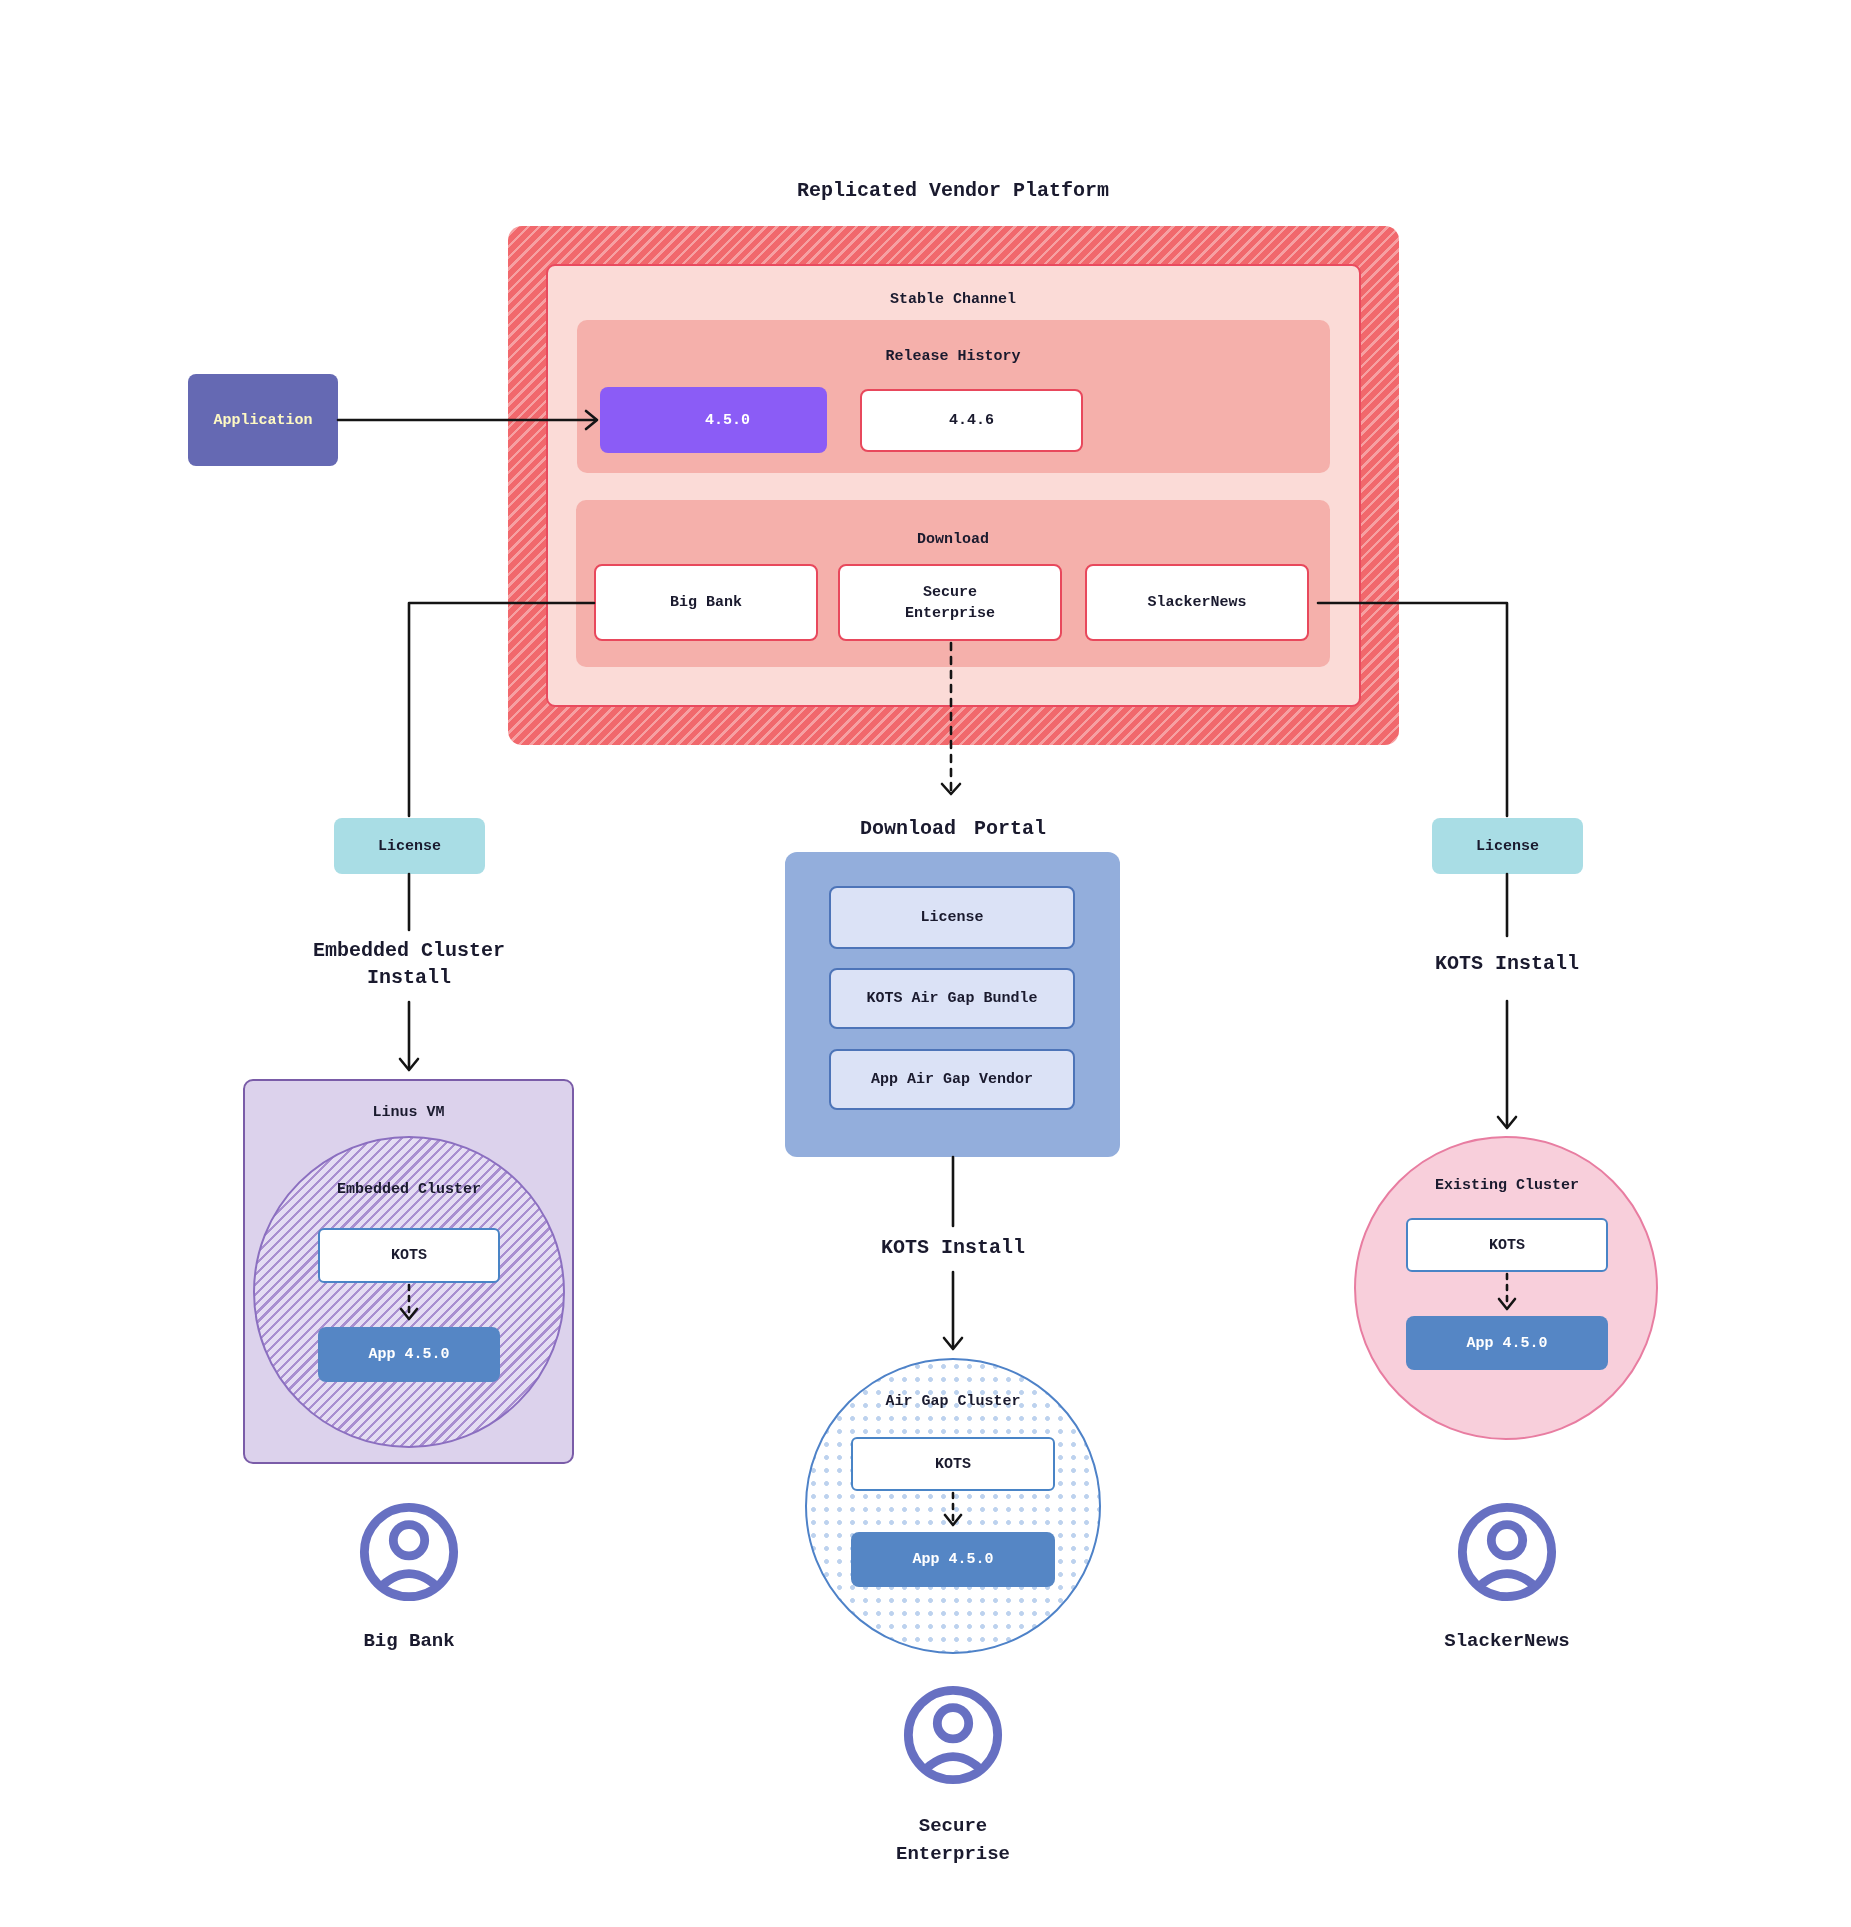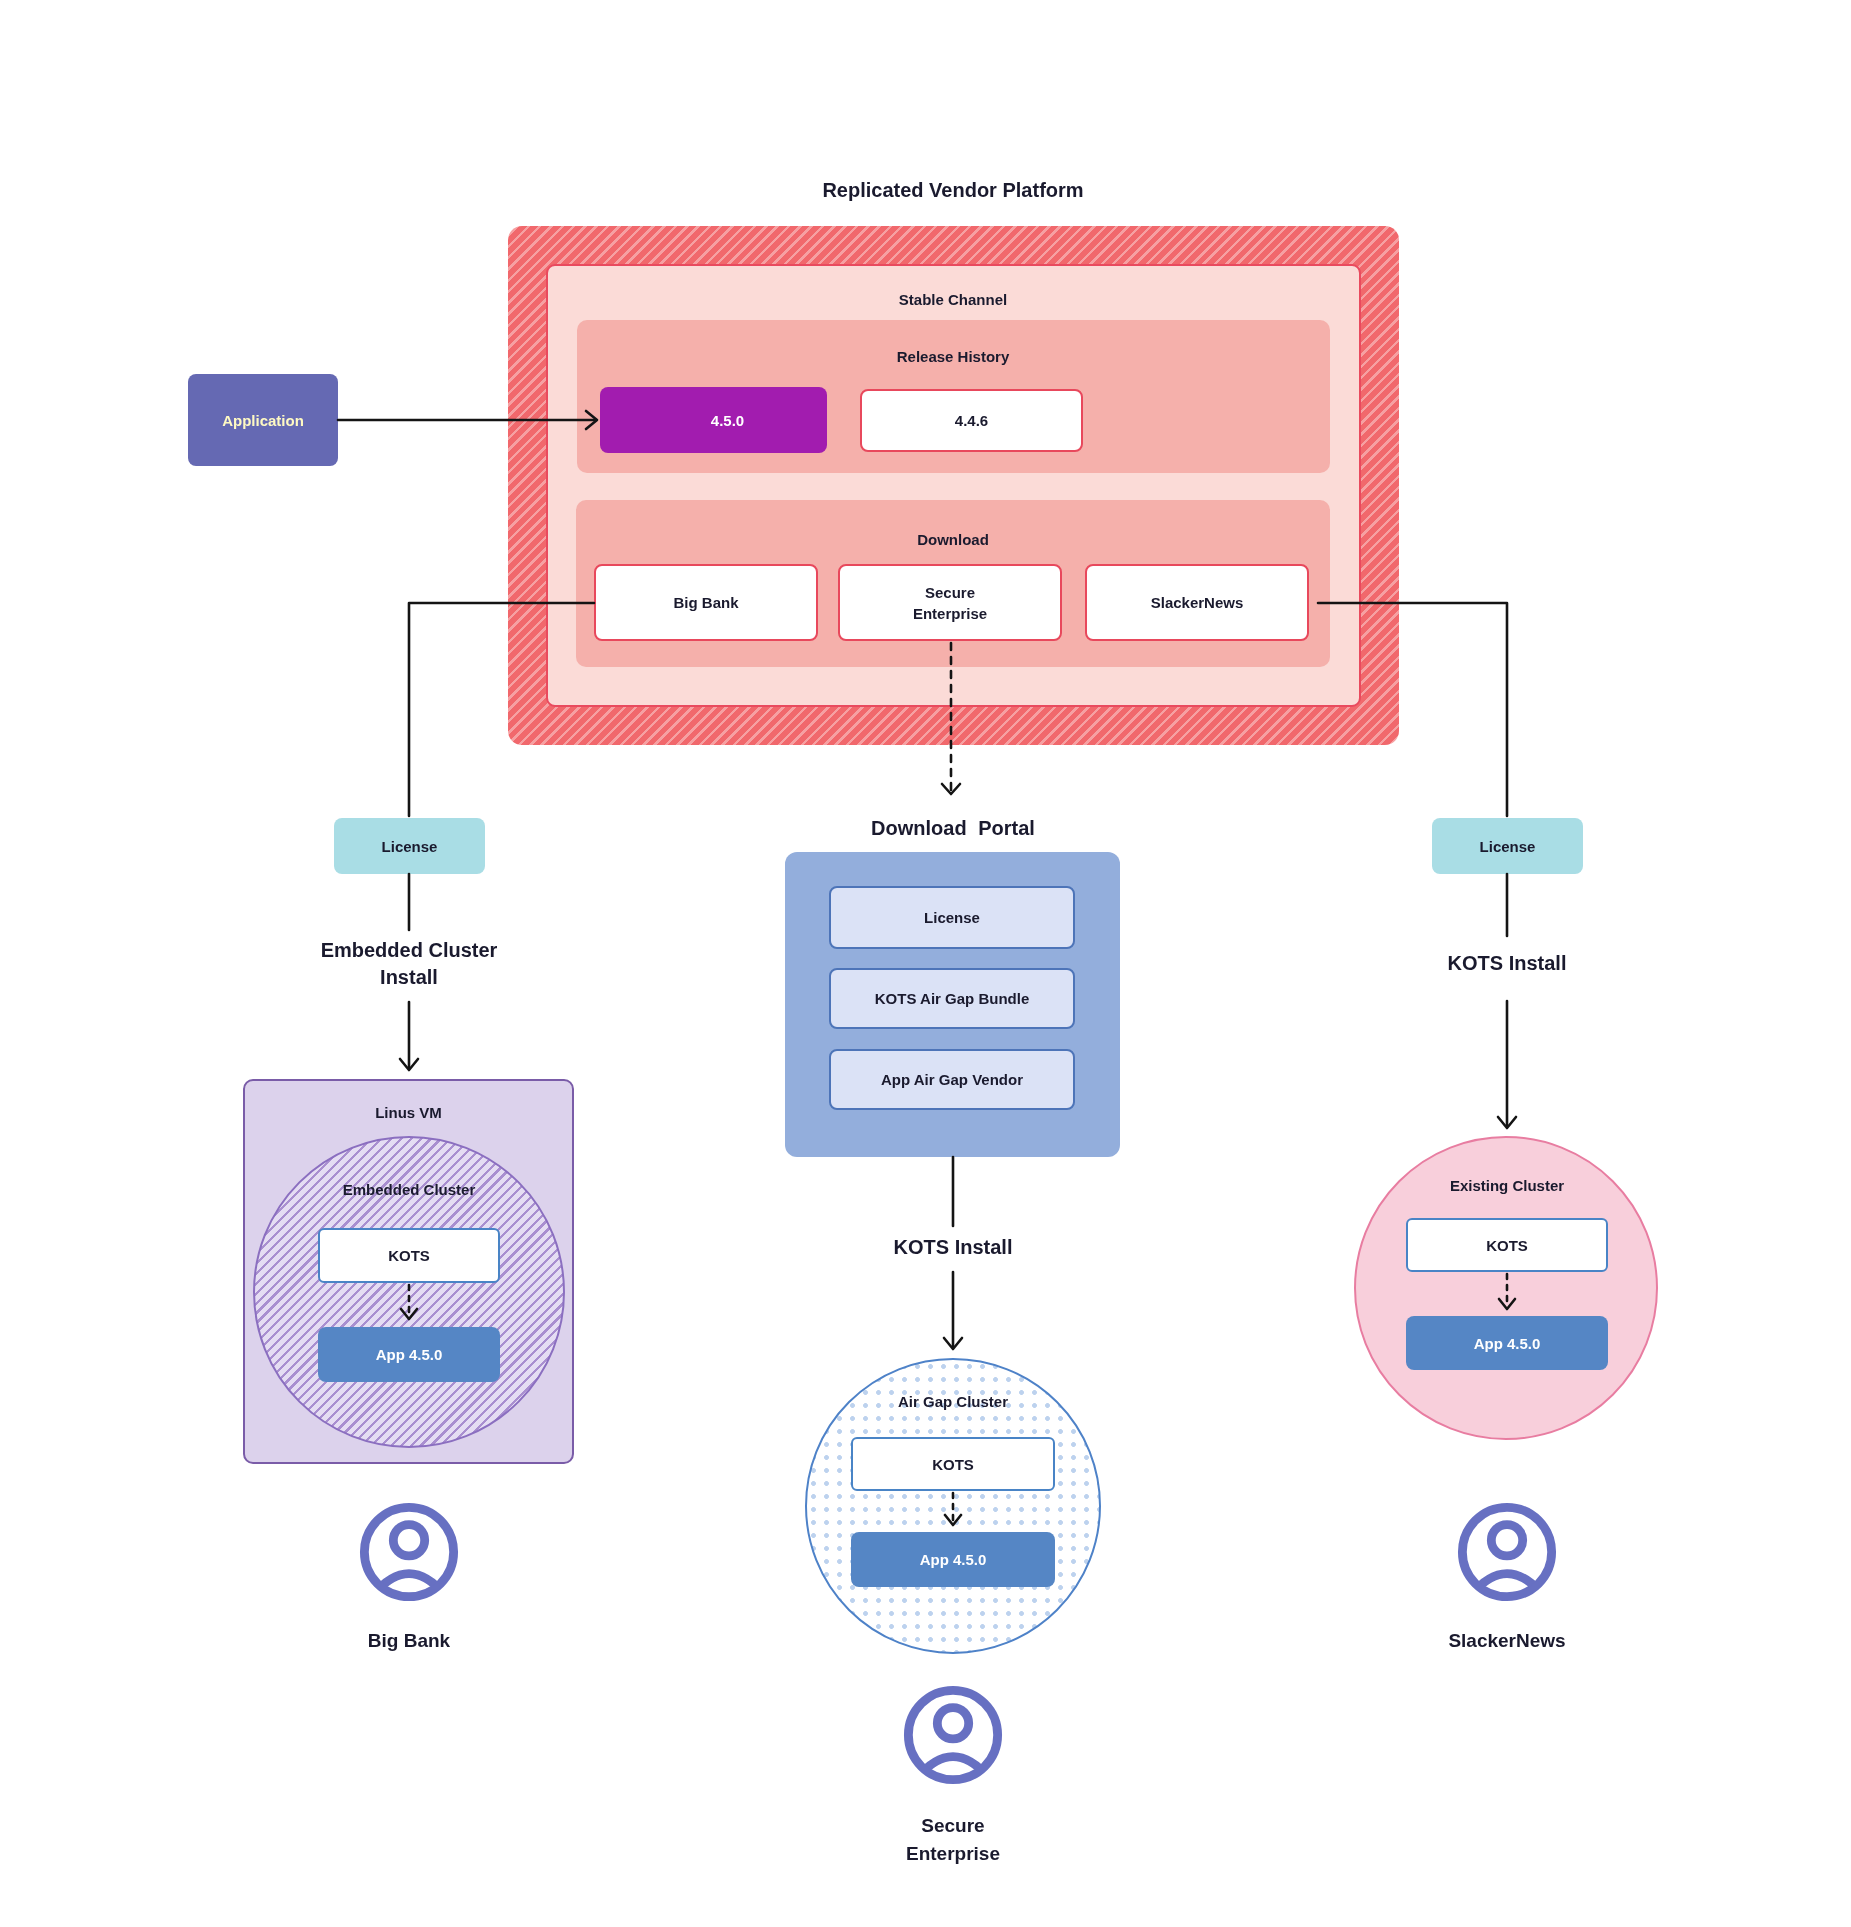--- a/index.html
+++ b/index.html
@@ -1,29 +1,29 @@
 <!DOCTYPE html>
 <html><head>
 <meta charset="utf-8">
 <style>
   html,body{margin:0;padding:0;background:#ffffff;}
   .canvas{
     position:relative;width:1851px;height:1927px;background:#ffffff;overflow:hidden;
-    font-family:Liberation Sans, sans-serif;color:#1a1a2e;
+    font-family:Liberation Mono, monospace;color:#1a1a2e;
   }
   .abs{position:absolute;box-sizing:border-box;}
   .center{display:flex;align-items:center;justify-content:center;text-align:center;}
   
   .hatch-red{
     background:repeating-linear-gradient(135deg,#f1686c 0 5.5px,#f6a0a2 5.5px 8px);
     border-radius:14px;
   }
   .stable{background:#fbdbd7;border:2px solid #e94a5e;border-radius:9px;}
   .section{background:#f5b0ab;border-radius:10px;}
-  .rel-hot{background:#a21caf;color:#ffffff;border-radius:8px;font-weight:600;font-size:15px;padding-left:28px;}
+  .rel-hot{background:#8b5cf6;color:#ffffff;border-radius:8px;font-weight:600;font-size:15px;padding-left:28px;}
   .white-red{background:#ffffff;border:2.5px solid #e8485c;border-radius:8px;font-weight:600;font-size:15px;}
   .application{background:#6569b3;color:#fef9c3;border-radius:8px;font-weight:600;font-size:15px;}
   .license{background:#a9dde5;border-radius:8px;font-weight:600;font-size:15px;}
   .flow-label{font-weight:600;font-size:20px;line-height:27px;}
   .vm{background:#dcd2ec;border:2px solid #7a5ca8;border-radius:10px;}
   .circle-hatch{
     border-radius:50%;border:2.5px solid #8b6fc0;
     background:repeating-linear-gradient(135deg,#e5ddf3 0 4.7px,#a98fd0 4.7px 7px);
   }
   .circle-dots{

